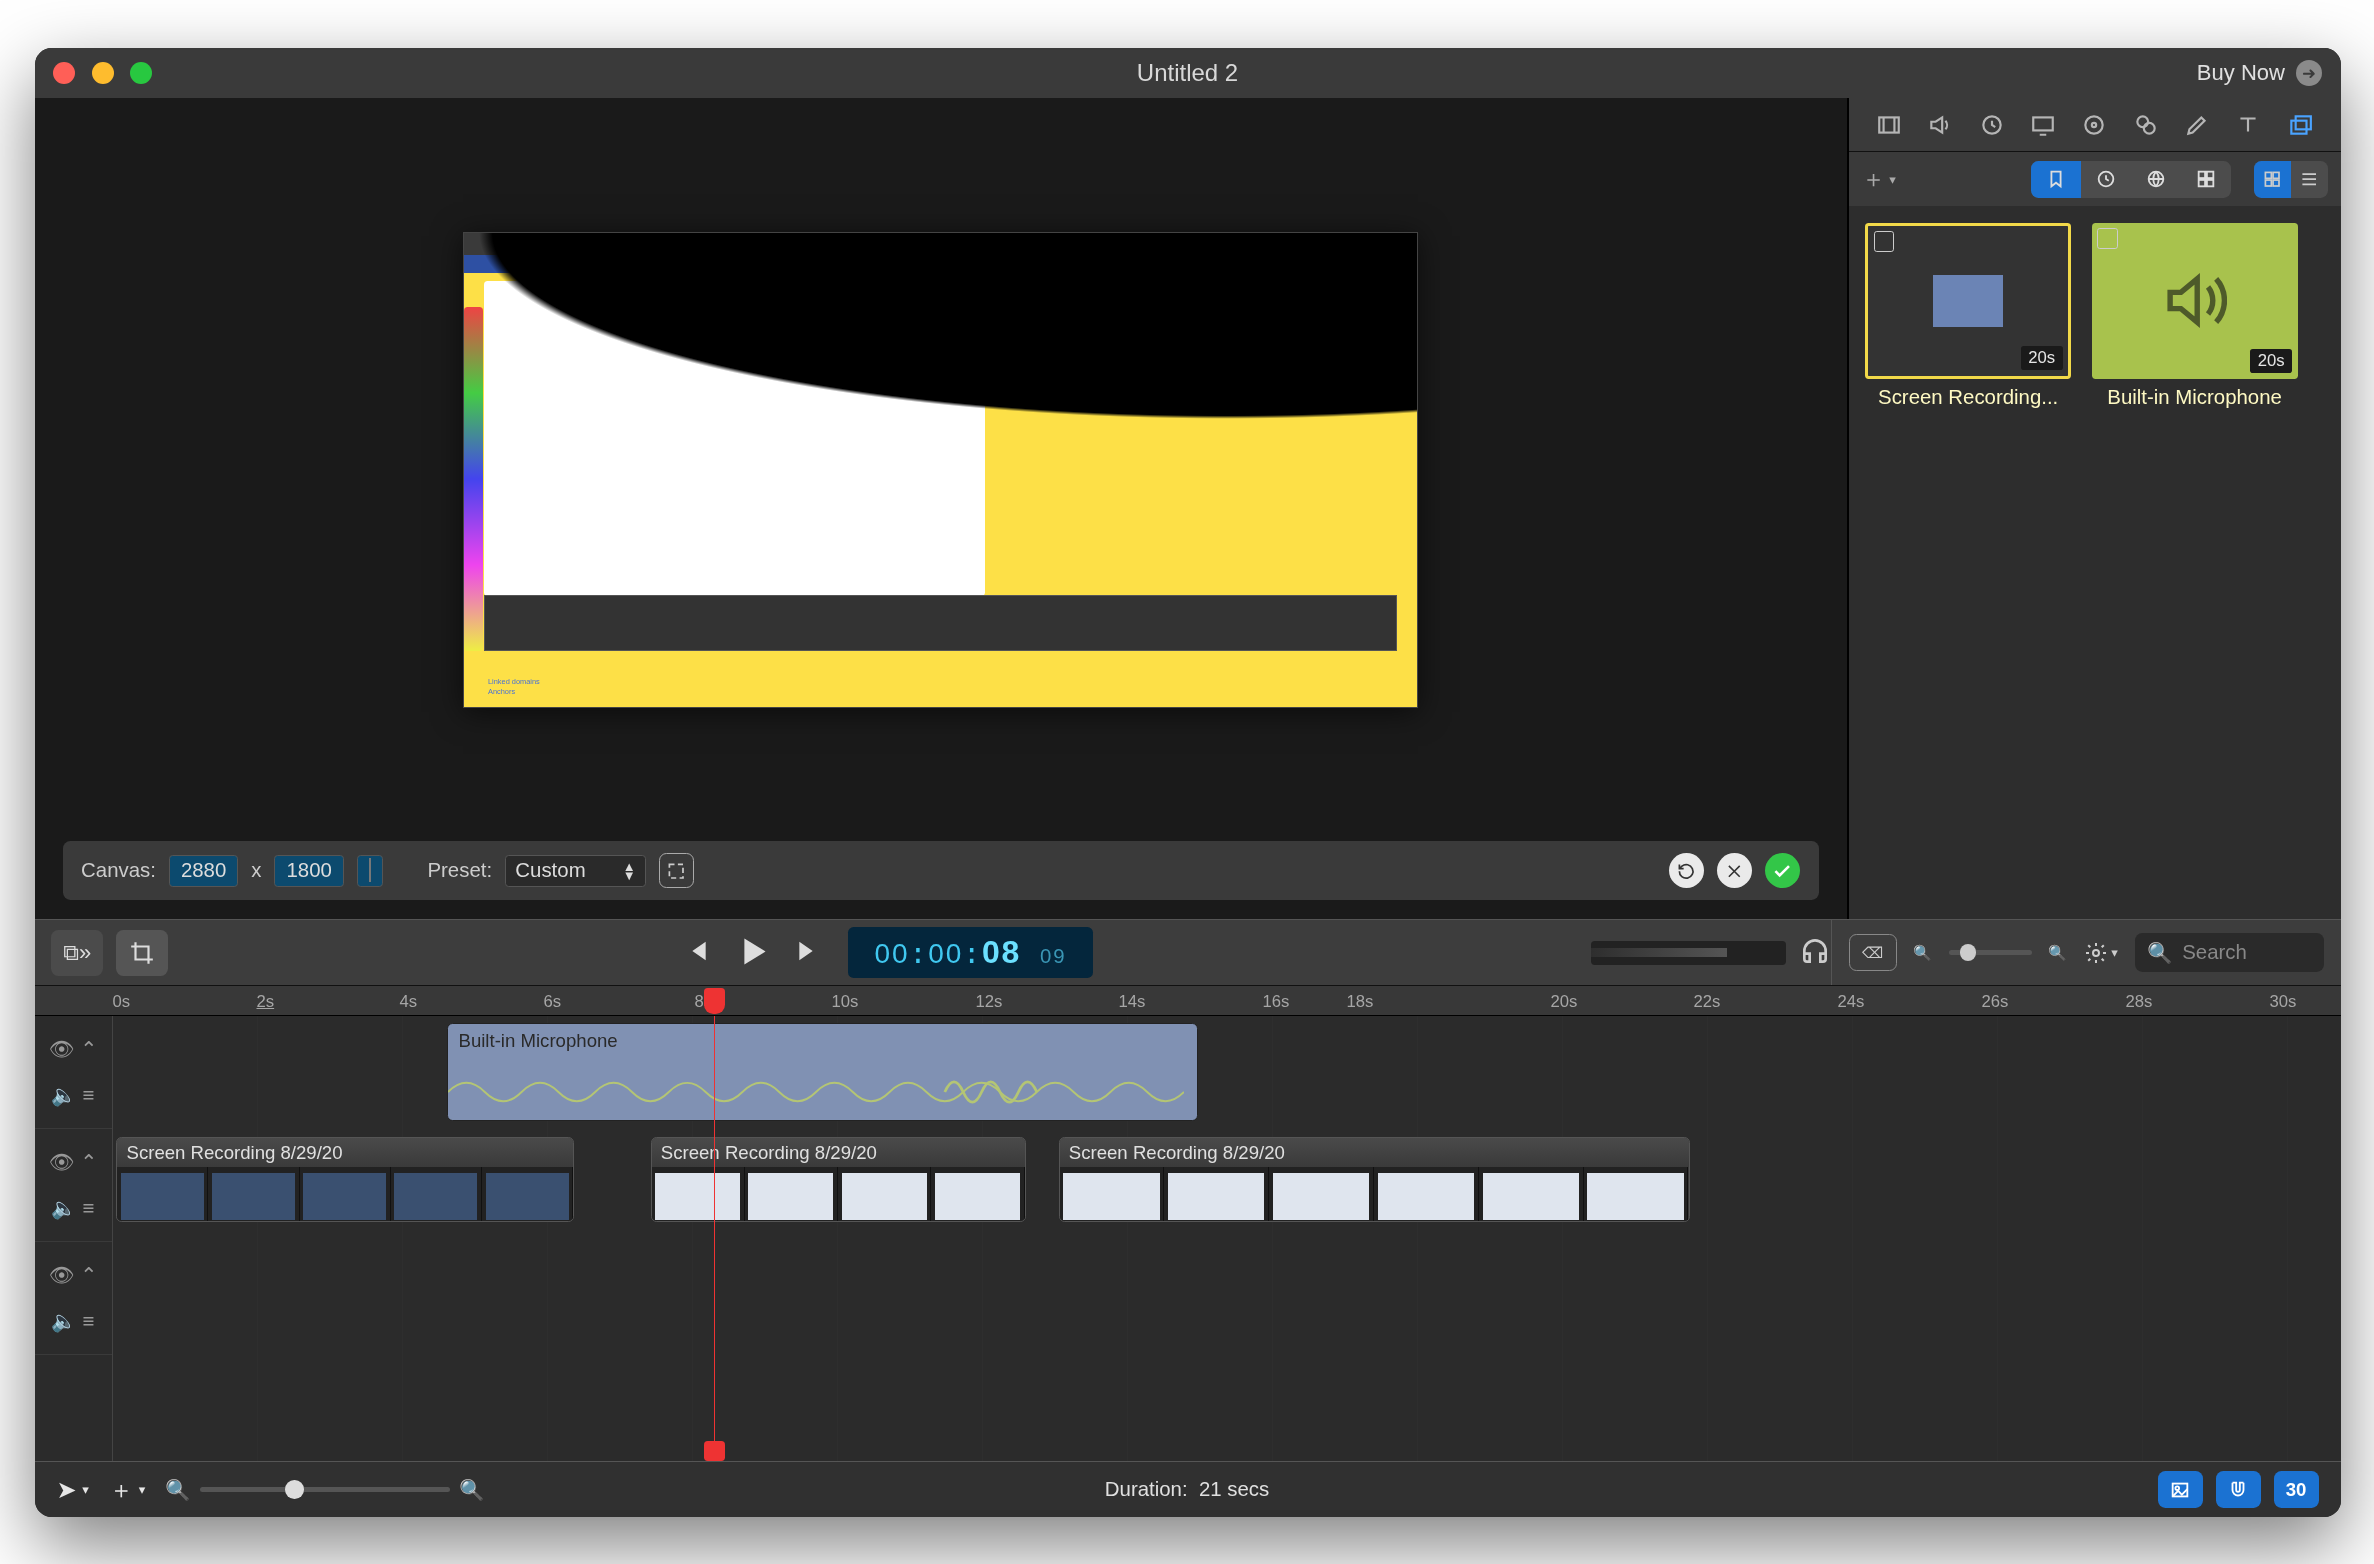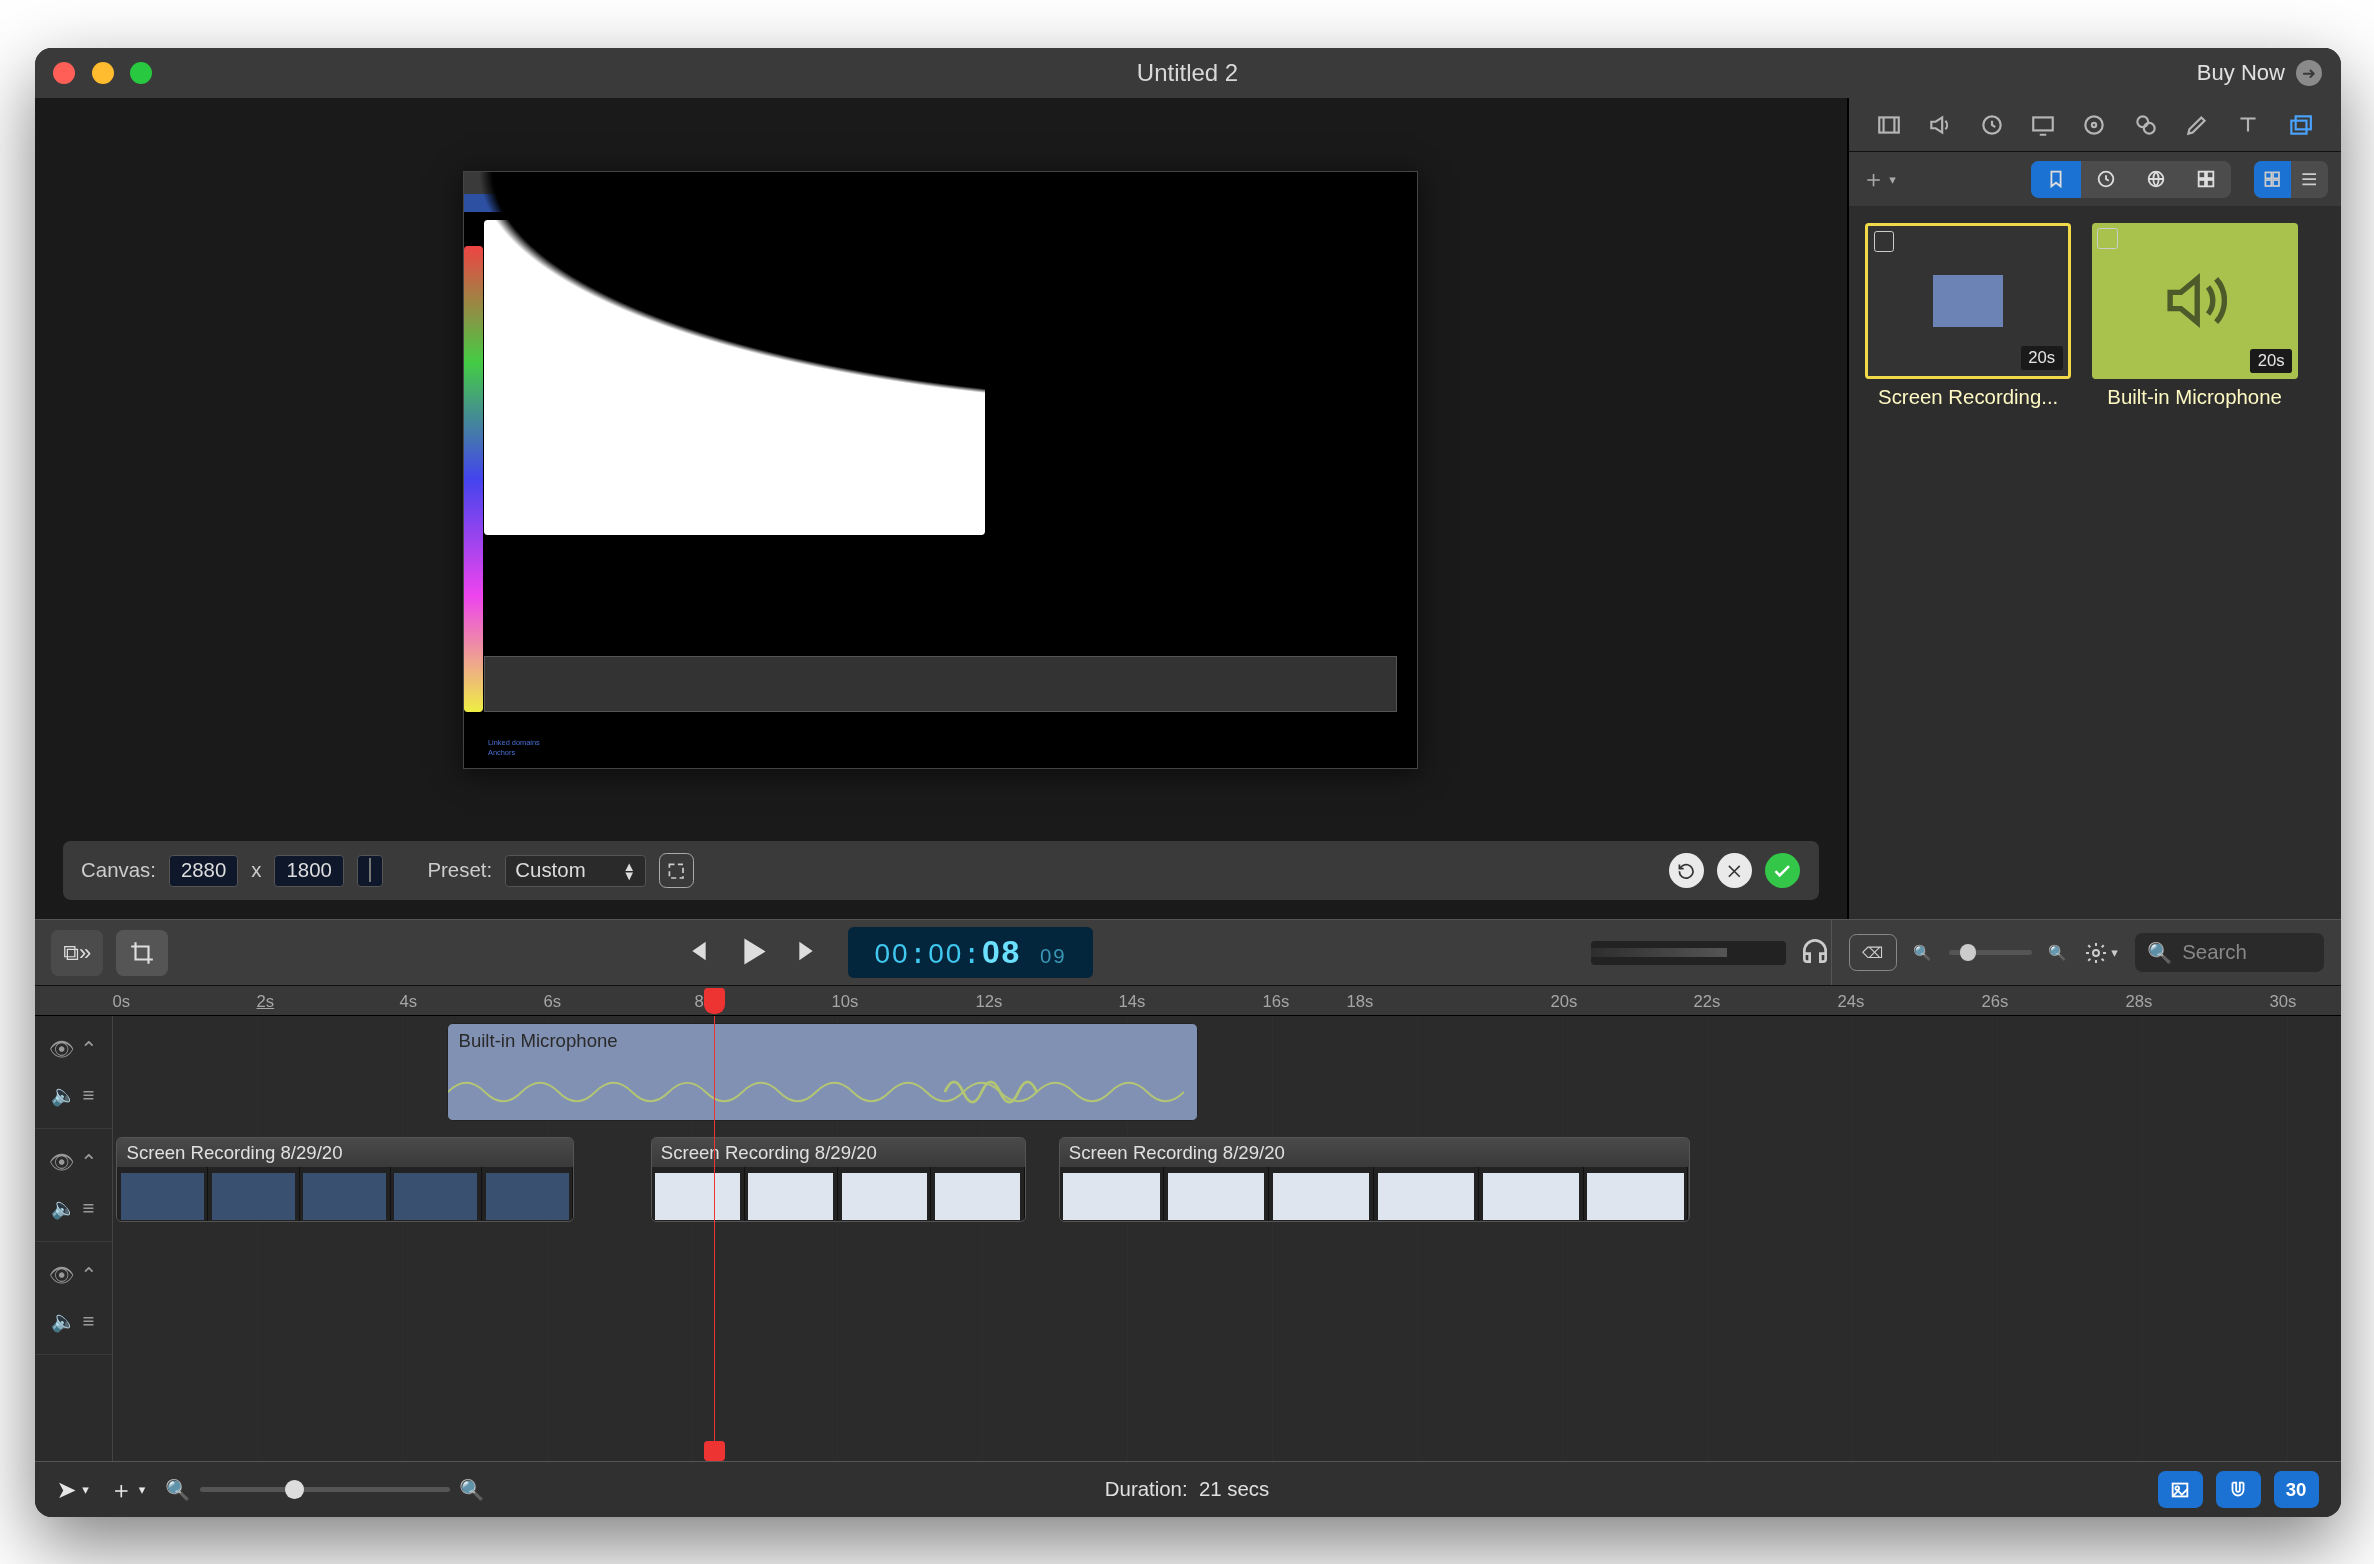--- a/index.html
+++ b/index.html
@@ -10,30 +10,30 @@
 .tdot { width: 22px; height: 22px; border-radius: 50%; }
 .tdot.close { background: #ff5f57; }
 .tdot.min { background: #febc2e; }
 .tdot.max { background: #28c840; }
 .title { position: absolute; left: 50%; transform: translateX(-50%); color: #d8d8d8; font-size: 24px; }
 .buynow { margin-left: auto; display: flex; align-items: center; gap: 11px; color: #e0e0e0; font-size: 22px; font-weight: 400; }
 .arrowcircle { width: 26px; height: 26px; border-radius: 50%; background: #8a8a8a; display: flex; align-items: center; justify-content: center; color: #3a3a3a; font-size: 16.7px; }
 .body-row { flex: 1; display: flex; min-height: 0; }
 .stage-col { flex: 1; display: flex; flex-direction: column; background: #1a1a1a; border-right: 1.9px solid #000; }
 .canvas-area { flex: 1; display: flex; align-items: center; justify-content: center; position: relative; }
-.preview { width: 955px; height: 598px; background:#000000; box-shadow: 0 3.7px 28px rgba(0,0,0,0.6); position: relative; border:0.9px solid #444; overflow:hidden; }
+.preview { width: 955px; height: 476px; background:#fde047; box-shadow: 0 3.7px 28px rgba(0,0,0,0.6); position: relative; border:0.9px solid #444; overflow:hidden; }
 .preview .warp { position:absolute; inset:0; background: radial-gradient(ellipse 140% 70% at 80% 0%, #000 0%, #000 55%, transparent 56%); }
 .preview .panel-left { position:absolute; left:20.4px; top:48px; width:501px; height:315px; background:#fff; border-radius:3.7px; }
 .preview .topbar { position:absolute; top:0; left:0; right:0; height:22px; background:#3a3a3a; }
 .preview .menubar { position:absolute; top:22px; left:0; right:0; height:18.6px; background:#2e50a3; }
 .preview .dock { position:absolute; left:0; top:74px; width:18.6px; bottom:56px; background: linear-gradient(#e44, #4c4, #44e, #e4e, #ee4); border-radius:3.7px; }
 .preview .timeline-mini { position:absolute; left:20.4px; right:20.4px; bottom:56px; height:56px; background:#333; border:0.9px solid #555; }
 .preview .bottomtext { position:absolute; left:24px; bottom:9.3px; color:#4a72d6; font-size:7.4px; line-height:10.2px; }
 .canvas-bar { height: 59px; background: #3a3a3a; margin: 0 28px 18.6px 28px; border-radius: 7.4px; display:flex; align-items:center; padding: 0 18.6px; gap:13px; color:#ccc; font-size:20.4px; }
-.cbfield { background:#0f172a; border:0.9px solid #555; padding:3.7px 11px; color:#ddd; font-size:20.4px; border-radius:3.7px; }
+.cbfield { background:#0c4a6e; border:0.9px solid #555; padding:3.7px 11px; color:#ddd; font-size:20.4px; border-radius:3.7px; }
 .cbselect { background:#2a2a2a; border:0.9px solid #555; padding:3.7px 9.3px; color:#ddd; font-size:20.4px; border-radius:3.7px; display:flex; align-items:center; gap:37px; }
 .colorswatch { width:28px; height:18.6px; background:#000; border:0.9px solid #777; }
 .cbbtn { width:35px; height:35px; border-radius:50%; display:flex;align-items:center;justify-content:center; font-size:20.4px; }
 .cb-white { background:#eaeaea; color:#333; }
 .cb-green { background:#33c648; color:#fff; }
 .cb-darkround { width:35px;height:35px;border:1.9px solid #aaa; border-radius:7.4px; display:flex;align-items:center;justify-content:center; }
 .sidebar { width: 493px; background:#2d2d2d; display:flex; flex-direction:column; border-left:0.9px solid #000; }
 .insp-tabs { height:54px; background:#3a3a3a; display:flex; align-items:center; justify-content:space-around; padding:0 15px; border-bottom:0.9px solid #111; }
 .itab { width:41px; height:37px; display:flex;align-items:center;justify-content:center; color:#b5b5b5; border-radius:5.6px; }
 .itab.active { color:#4aa3ff; }

